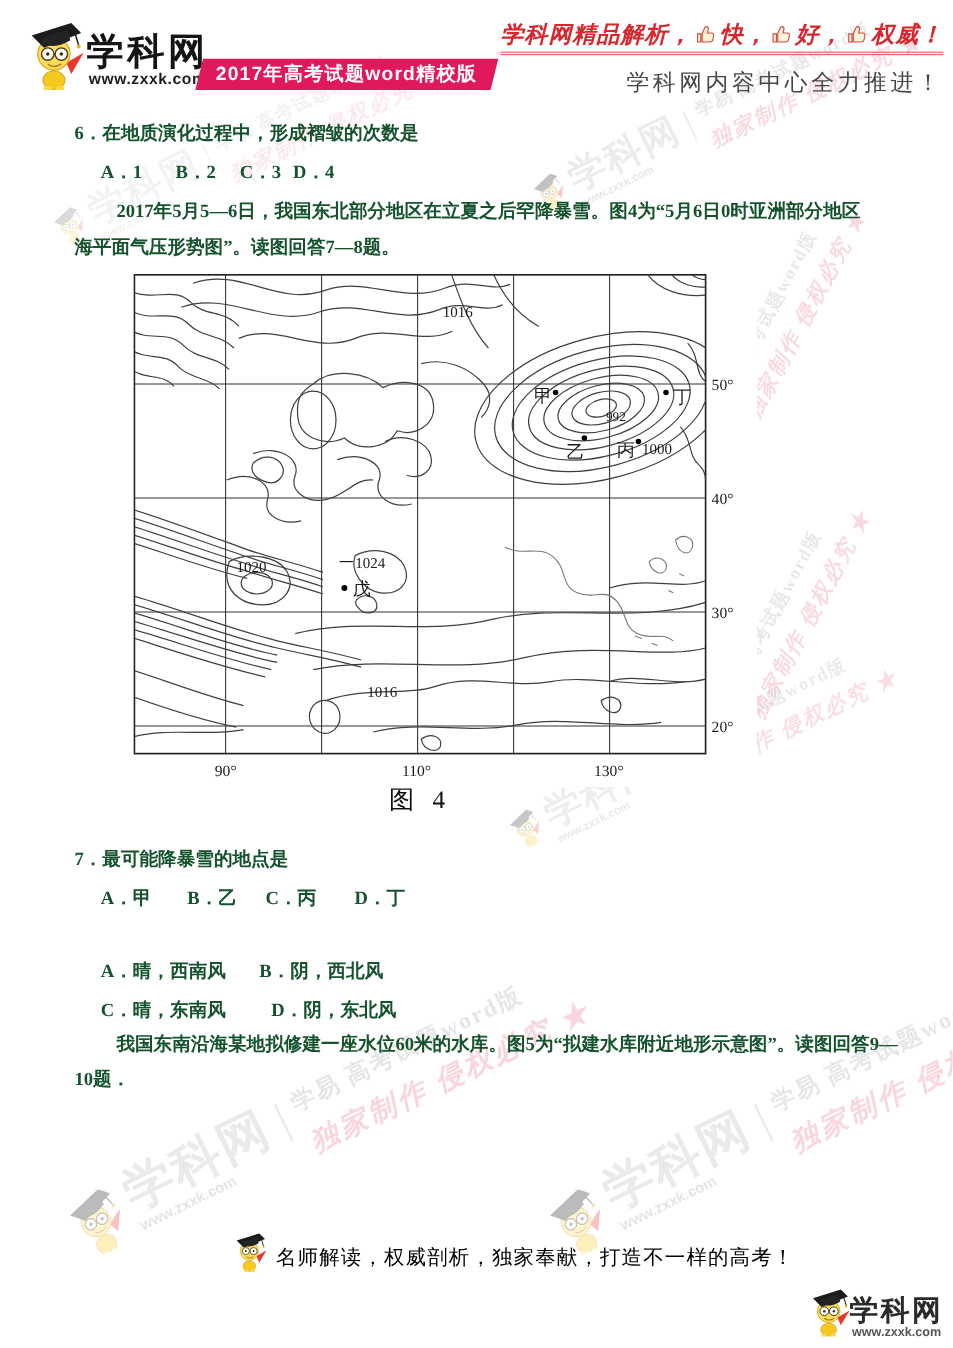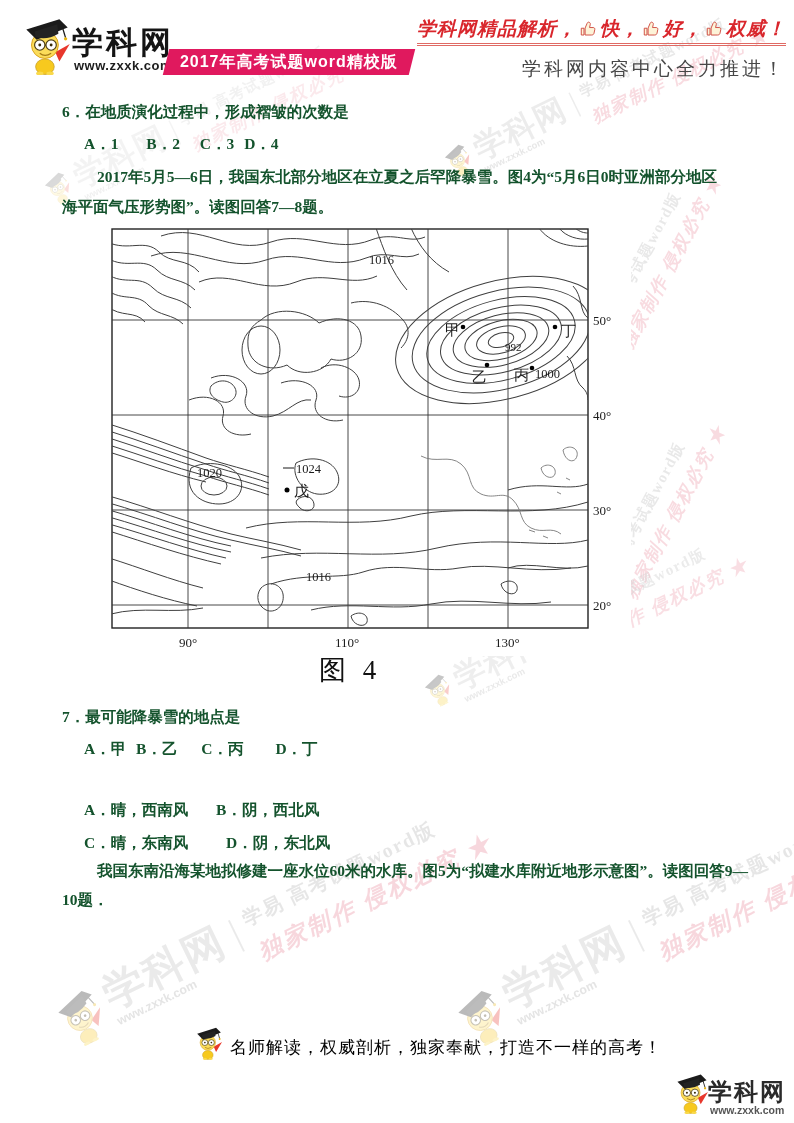--- a/index.html
+++ b/index.html
@@ -39,21 +39,21 @@
   }
 
   
   .tline { position:absolute; font-size:15.5px; color:#14532d; white-space:nowrap; line-height:18px;font-weight:bold; }
   .opt { display:inline-block; }
 
   
   .map-svg { left:111px; top:228px; z-index:2; }
   .map-caption {
     left:111px; top:652px; width:478px; text-align:center;
-    font-size:27px; letter-spacing:5px; color:#111; z-index:2;
+    font-size:21px; letter-spacing:5px; color:#111; z-index:2;
   }
   .contours { stroke:#3f3f3f; stroke-width:1; fill:none; }
   .coast    { stroke:#787878; stroke-width:.9; fill:none; }
   .map-txt  { font-family:"Liberation Serif","DejaVu Serif",serif; fill:#1a1a1a; }
 
   
   .wm { position:absolute; transform:rotate(-26deg); transform-origin:left top;
         display:flex; align-items:flex-start; gap:10px; z-index:1;
         pointer-events:none; white-space:nowrap; }
   .wm-site { font-family:"Liberation Sans","DejaVu Sans",sans-serif;
@@ -346,21 +346,21 @@
     <text class="map-txt" x="224" y="419" font-size="13">110°</text>
     <text class="map-txt" x="384" y="419" font-size="13">130°</text>
   </svg>
 
   <div class="abs map-caption">图 4</div>
 
   <div class="tline" style="left:62px;top:708px;z-index:2">
     <span>7．</span><span>最可能降暴雪的地点是</span>
   </div>
   <div class="tline" style="left:84px;top:740px;z-index:2">
-    <span class="opt" style="margin-right:6px">A．甲</span>
+    <span class="opt" style="margin-right:26px">A．甲</span>
     <span class="opt" style="margin-right:20px">B．乙</span>
     <span class="opt" style="margin-right:28px">C．丙</span>
     <span class="opt">D．丁</span>
   </div>
 
   <div class="tline" style="left:84px;top:801px;z-index:2">
     <span class="opt" style="margin-right:24px">A．晴，西南风</span>
     <span class="opt">B．阴，西北风</span>
   </div>
   <div class="tline" style="left:84px;top:834px;z-index:2">

